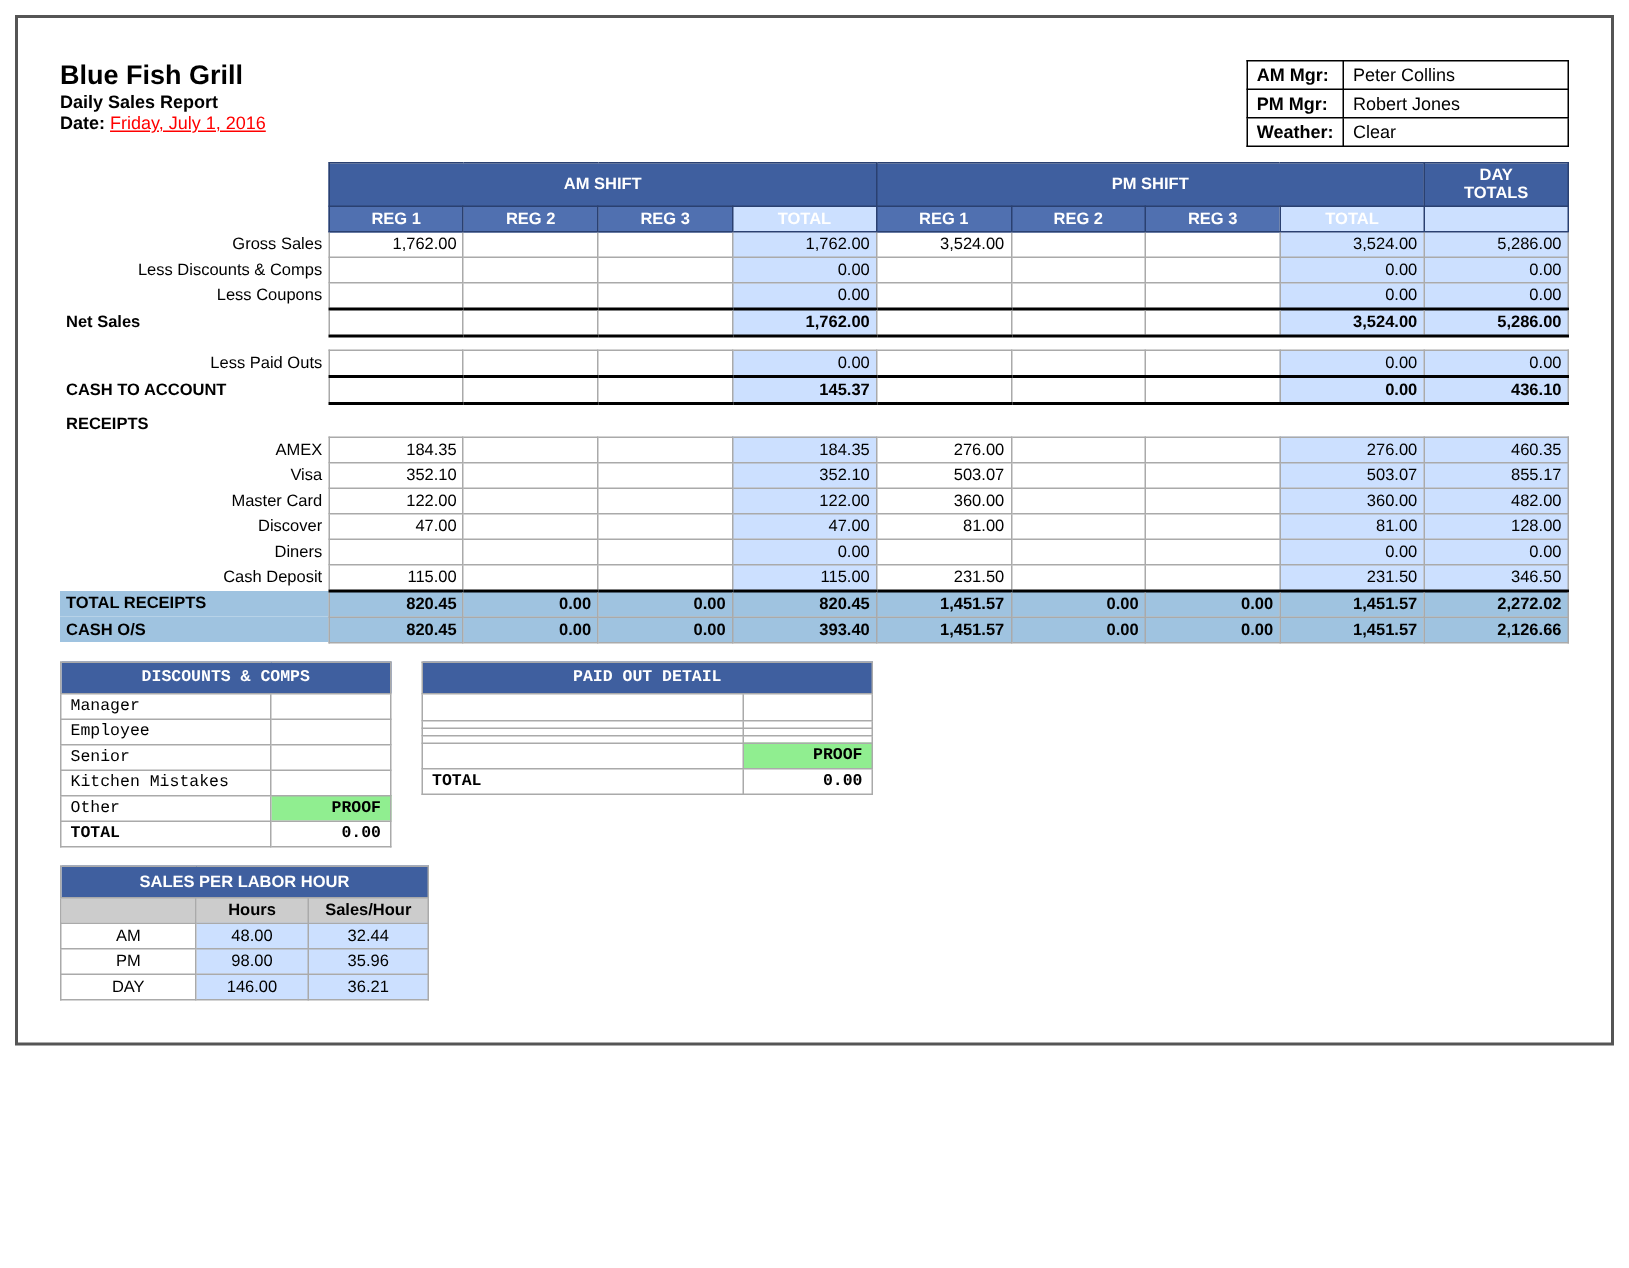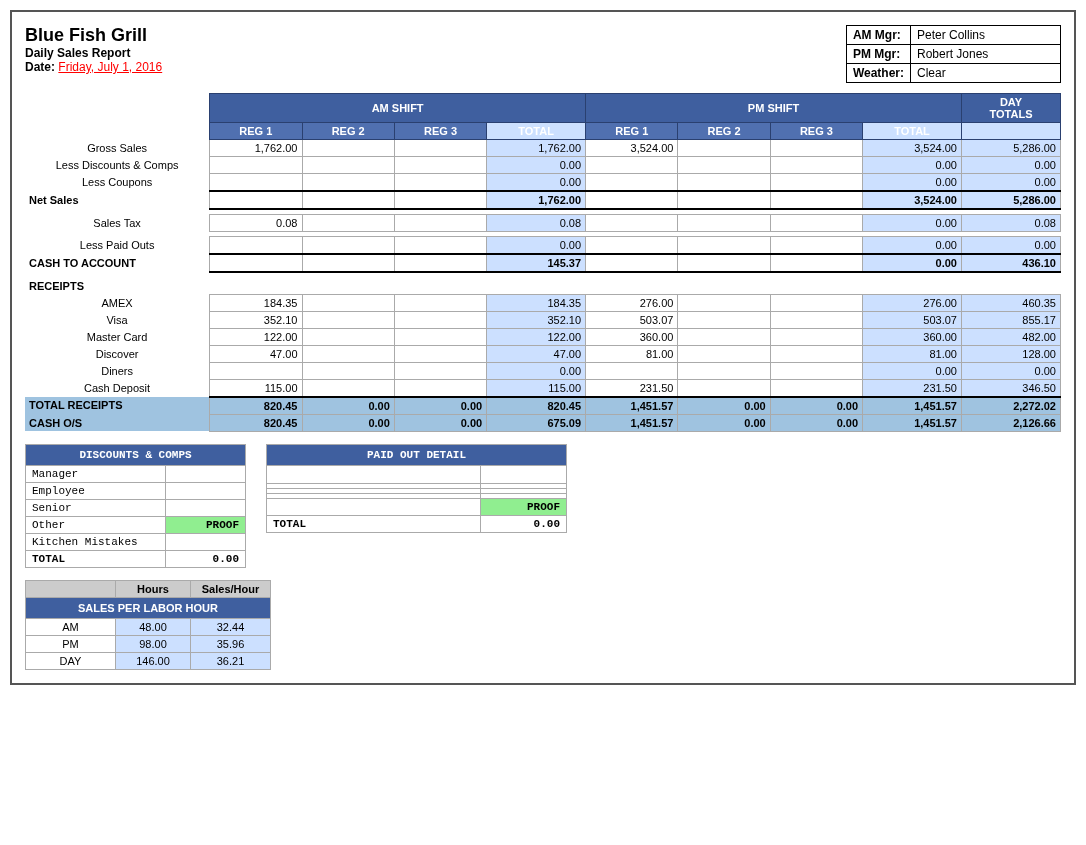--- a/index.html
+++ b/index.html
@@ -6,21 +6,21 @@
     body {
       font-family: Arial, sans-serif;
       font-size: 11px;
       background: #fff;
       padding: 10px;
       width: 1086px;
       min-height: 845px;
     }
     .outer-border {
       border: 2px solid #555;
-      padding: 13px;
+      padding: 28px;
       background: #fff;
     }
     .header-row {
       display: flex;
       justify-content: space-between;
       margin-bottom: 10px;
     }
     .header-left h1 {
       font-size: 18px;
       font-weight: bold;
@@ -53,21 +53,21 @@
       border-collapse: collapse;
       margin-bottom: 12px;
       font-size: 11px;
     }
     .main-table td, .main-table th {
       border: 1px solid #aaa;
       padding: 2px 4px;
       text-align: right;
     }
     .main-table .label-col {
-      text-align: center;
+      text-align: right;
       border: none;
       background: #fff;
       width: 140px;
     }
     .main-table .label-col-bold {
       text-align: left;
       border: none;
       background: #fff;
       font-weight: bold;
       width: 140px;
@@ -267,32 +267,20 @@
         <td></td>
         <td></td>
         <td class="total-col">3,524.00</td>
         <td class="day-total-col">5,286.00</td>
       </tr>
 
       <tr class="section-gap">
           <td colspan="10" style="border:none;height:4px"></td>
         </tr>
 
-      <tr>
-        <td class="label-col">Sales Tax</td>
-        <td>0.08</td>
-        <td></td>
-        <td></td>
-        <td class="total-col">0.08</td>
-        <td></td>
-        <td></td>
-        <td></td>
-        <td class="total-col">0.00</td>
-        <td class="day-total-col">0.08</td>
-      </tr>
 
 
       <tr class="section-gap">
           <td colspan="10" style="border:none;height:4px"></td>
         </tr>
 
       <tr>
         <td class="label-col">Less Paid Outs</td>
         <td></td>
         <td></td>
@@ -424,21 +412,21 @@
         <td>0.00</td>
         <td class="total-col">1,451.57</td>
         <td class="day-total-col">2,272.02</td>
       </tr>
 
       <tr class="cash-os-row">
         <td class="label-col-bold" style="border:none;background:#9FC3E0">CASH O/S</td>
         <td>820.45</td>
         <td>0.00</td>
         <td>0.00</td>
-        <td class="total-col">675.09</td>
+        <td class="total-col">393.40</td>
         <td>1,451.57</td>
         <td>0.00</td>
         <td>0.00</td>
         <td class="total-col">1,451.57</td>
         <td class="day-total-col">2,126.66</td>
       </tr>
     </tbody>
   </table>
 
   <div class="bottom-section">
@@ -457,26 +445,26 @@
           </tr>
           <tr>
             <td>Employee</td>
             <td></td>
           </tr>
           <tr>
             <td>Senior</td>
             <td></td>
           </tr>
           <tr>
+            <td>Kitchen Mistakes</td>
+            <td></td>
+          </tr>
+          <tr>
             <td>Other</td>
             <td class="proof-cell">PROOF</td>
-          </tr>
-          <tr>
-            <td>Kitchen Mistakes</td>
-            <td></td>
           </tr>
           <tr class="total-row-bottom">
             <td>TOTAL</td>
             <td style="text-align:right;font-weight:bold">
               <span>0.00</span>
             </td>
           </tr>
 
         </tbody>
       </table>
@@ -516,27 +504,27 @@
           </tr>
         </tbody>
       </table>
     </div>
   </div>
 
   <div>
     <table class="labor-table">
       <thead>
         <tr>
+          <th colspan="3" class="labor-header-blue" style="padding:4px 8px">SALES PER LABOR HOUR</th>
+        </tr>
+        <tr>
           <th class="labor-subheader" style="width:90px"></th>
           <th class="labor-subheader" style="width:75px">Hours</th>
           <th class="labor-subheader" style="width:80px">Sales/Hour</th>
         </tr>
-        <tr>
-          <th colspan="3" class="labor-header-blue" style="padding:4px 8px">SALES PER LABOR HOUR</th>
-        </tr>
       </thead>
       <tbody id="labor-tbody">
       <tr>
             <td>AM</td>
             <td class="labor-value-cell">48.00</td>
             <td class="labor-value-cell">32.44</td>
           </tr>
           <tr>
             <td>PM</td>
             <td class="labor-value-cell">98.00</td>

